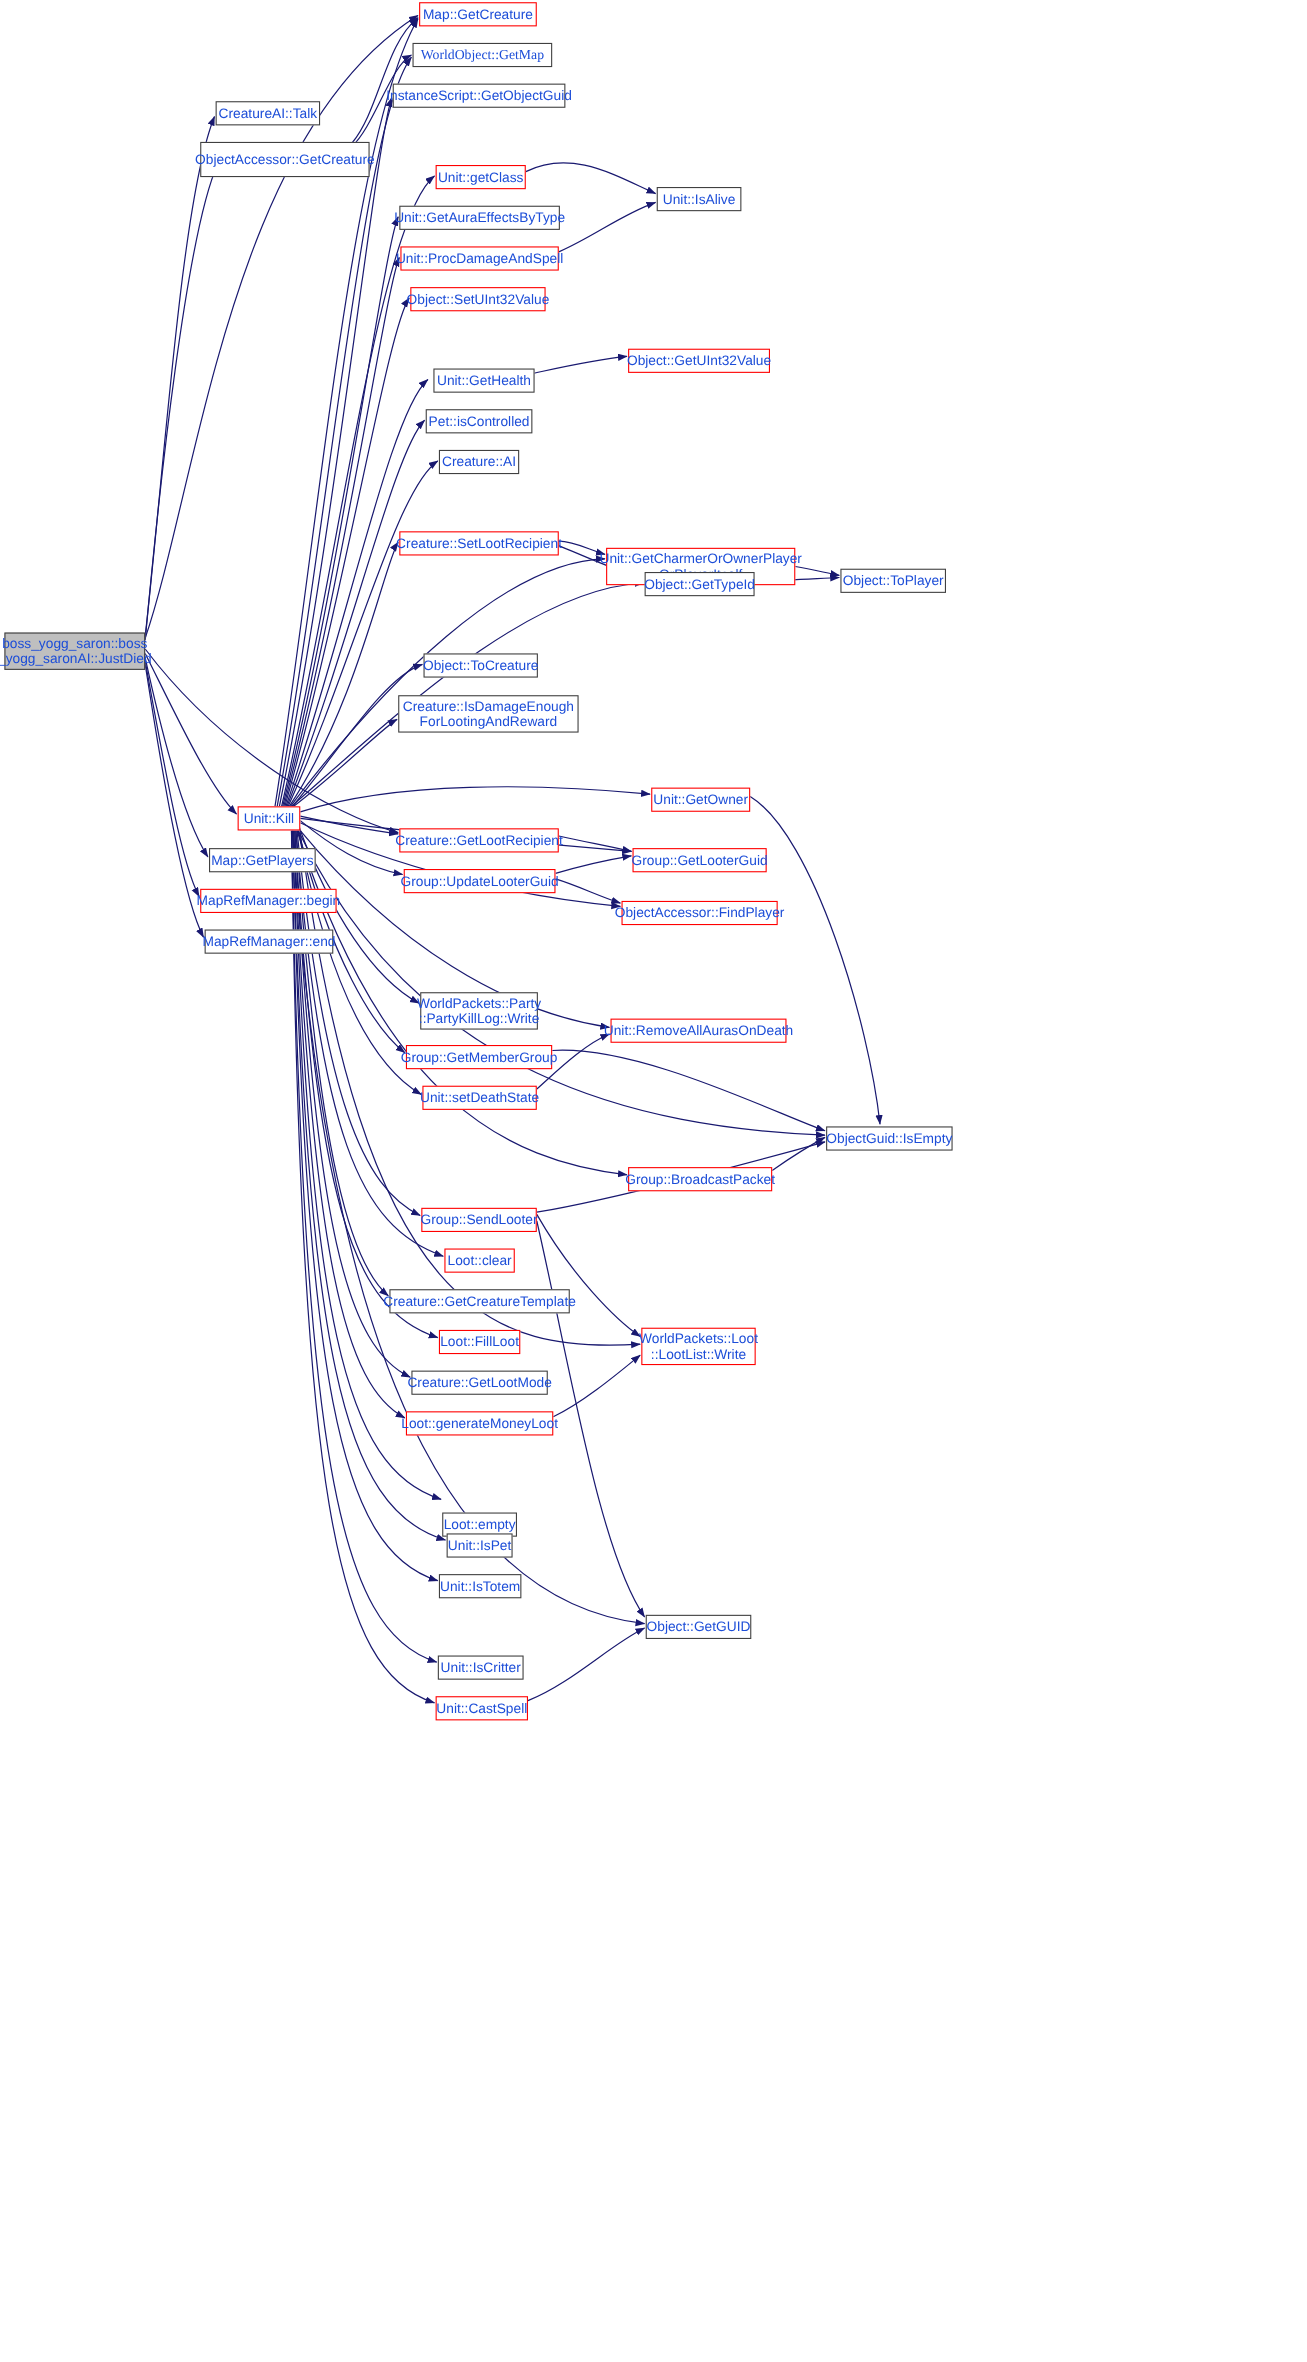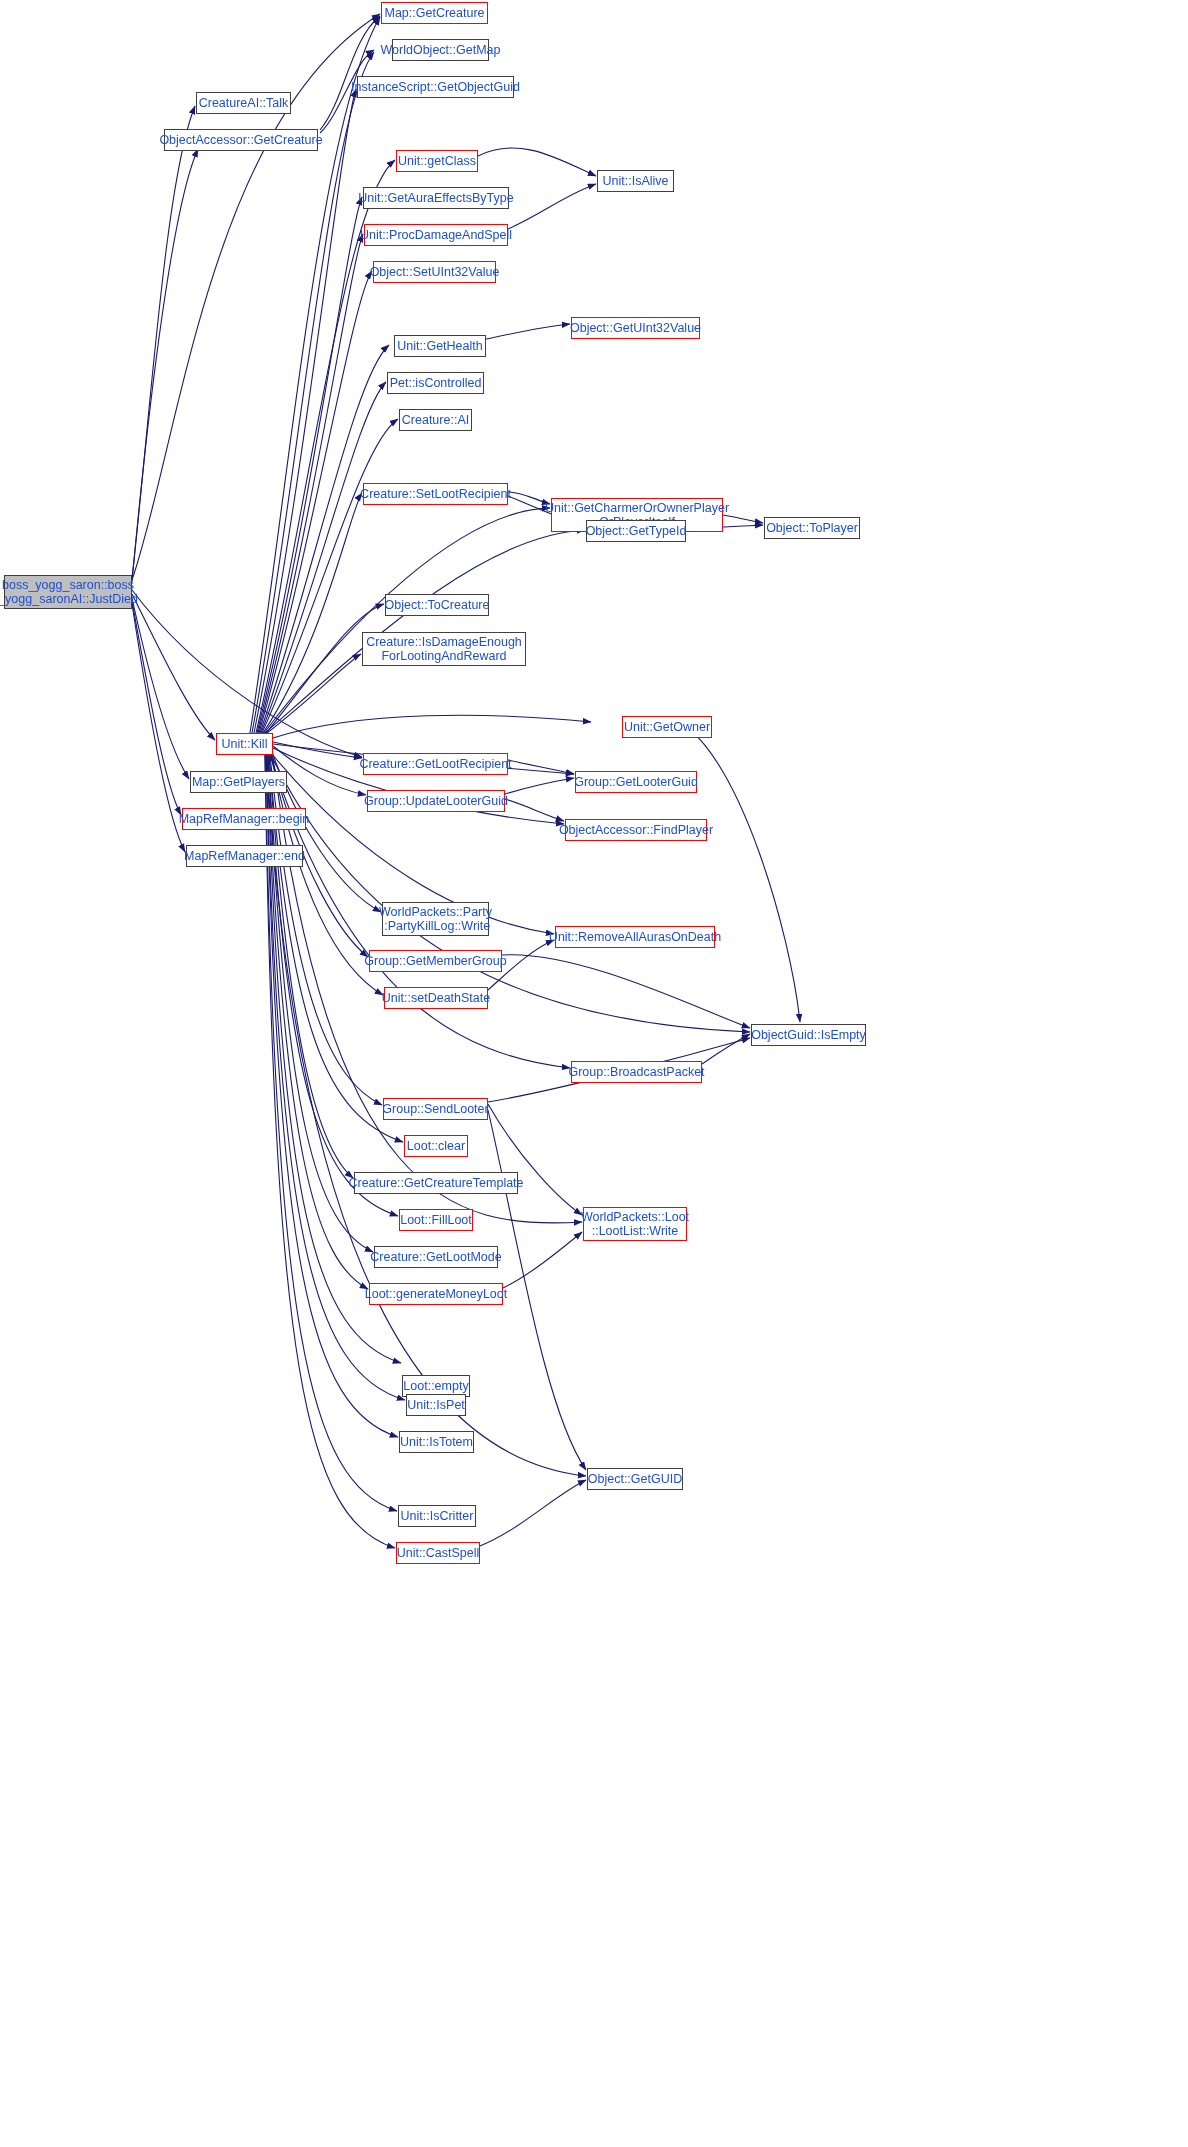--- a/index.html
+++ b/index.html
@@ -102,24 +102,24 @@
         <path d="M488,1102 C560,1090 690,1055 750,1038" marker-end="url(#arrow)"></path>
         <path d="M488,1104 C520,1160 560,1200 582,1215" marker-end="url(#arrow)"></path>
         <path d="M488,1110 C520,1250 545,1410 586,1470" marker-end="url(#arrow)"></path>
         <path d="M503,1288 C530,1275 560,1250 582,1232" marker-end="url(#arrow)"></path>
         <path d="M480,1546 C520,1530 555,1495 586,1480" marker-end="url(#arrow)"></path>
       </g>
   </svg>
 <div class="node root" style="left: 4px; top: 575px; width: 128px; height: 34px;"><span>boss_yogg_saron::boss
 _yogg_saronAI::JustDied</span></div>
     <div class="node red" style="left: 381px; top: 2px; width: 107px; height: 22px;"><span>Map::GetCreature</span></div>
-    <div class="node black" style="left: 392px; top: 39px; width: 97px; height: 22px;"><span>WorldObject::GetMap</span></div>
+    <div class="node black" style="left: 375px; top: 39px; width: 127px; height: 22px; font-family: Liberation Serif, serif;"><span>WorldObject::GetMap</span></div>
     <div class="node black" style="left: 357px; top: 76px; width: 157px; height: 22px;"><span>InstanceScript::GetObjectGuid</span></div>
     <div class="node black" style="left: 196px; top: 92px; width: 95px; height: 22px;"><span>CreatureAI::Talk</span></div>
-    <div class="node black" style="left: 164px; top: 129px; width: 154px; height: 22px;"><span>ObjectAccessor::GetCreature</span></div>
+    <div class="node black" style="left: 182px; top: 129px; width: 154px; height: 32px;"><span>ObjectAccessor::GetCreature</span></div>
     <div class="node red" style="left: 396px; top: 150px; width: 82px; height: 22px;"><span>Unit::getClass</span></div>
     <div class="node black" style="left: 363px; top: 187px; width: 146px; height: 22px;"><span>Unit::GetAuraEffectsByType</span></div>
     <div class="node red" style="left: 364px; top: 224px; width: 144px; height: 22px;"><span>Unit::ProcDamageAndSpell</span></div>
     <div class="node red" style="left: 373px; top: 261px; width: 123px; height: 22px;"><span>Object::SetUInt32Value</span></div>
     <div class="node black" style="left: 597px; top: 170px; width: 77px; height: 22px;"><span>Unit::IsAlive</span></div>
     <div class="node red" style="left: 571px; top: 317px; width: 129px; height: 22px;"><span>Object::GetUInt32Value</span></div>
     <div class="node black" style="left: 394px; top: 335px; width: 92px; height: 22px;"><span>Unit::GetHealth</span></div>
     <div class="node black" style="left: 387px; top: 372px; width: 97px; height: 22px;"><span>Pet::isControlled</span></div>
     <div class="node black" style="left: 399px; top: 409px; width: 73px; height: 22px;"><span>Creature::AI</span></div>
     <div class="node red" style="left: 363px; top: 483px; width: 145px; height: 22px;"><span>Creature::SetLootRecipient</span></div>
@@ -127,21 +127,21 @@
 OrPlayerItself</span></div>
     <div class="node black" style="left: 586px; top: 520px; width: 100px; height: 22px;"><span>Object::GetTypeId</span></div>
     <div class="node black" style="left: 764px; top: 517px; width: 96px; height: 22px;"><span>Object::ToPlayer</span></div>
     <div class="node black" style="left: 385px; top: 594px; width: 104px; height: 22px;"><span>Object::ToCreature</span></div>
     <div class="node black" style="left: 362px; top: 632px; width: 164px; height: 34px;"><span>Creature::IsDamageEnough
 ForLootingAndReward</span></div>
     <div class="node red" style="left: 216px; top: 733px; width: 57px; height: 22px;"><span>Unit::Kill</span></div>
     <div class="node black" style="left: 190px; top: 771px; width: 97px; height: 22px;"><span>Map::GetPlayers</span></div>
     <div class="node red" style="left: 182px; top: 808px; width: 124px; height: 22px;"><span>MapRefManager::begin</span></div>
     <div class="node black" style="left: 186px; top: 845px; width: 117px; height: 22px;"><span>MapRefManager::end</span></div>
-    <div class="node red" style="left: 592px; top: 716px; width: 90px; height: 22px; margin-left: 30px;"><span>Unit::GetOwner</span></div>
+    <div class="node red" style="left: 592px; top: 716px; width: 90px; height: 22px;"><span>Unit::GetOwner</span></div>
     <div class="node red" style="left: 363px; top: 753px; width: 145px; height: 22px;"><span>Creature::GetLootRecipient</span></div>
     <div class="node red" style="left: 575px; top: 771px; width: 122px; height: 22px;"><span>Group::GetLooterGuid</span></div>
     <div class="node red" style="left: 367px; top: 790px; width: 138px; height: 22px;"><span>Group::UpdateLooterGuid</span></div>
     <div class="node red" style="left: 565px; top: 819px; width: 142px; height: 22px;"><span>ObjectAccessor::FindPlayer</span></div>
     <div class="node black" style="left: 382px; top: 902px; width: 107px; height: 34px;"><span>WorldPackets::Party
 ::PartyKillLog::Write</span></div>
     <div class="node red" style="left: 555px; top: 926px; width: 160px; height: 22px;"><span>Unit::RemoveAllAurasOnDeath</span></div>
     <div class="node red" style="left: 369px; top: 950px; width: 133px; height: 22px;"><span>Group::GetMemberGroup</span></div>
     <div class="node red" style="left: 384px; top: 987px; width: 104px; height: 22px;"><span>Unit::setDeathState</span></div>
     <div class="node black" style="left: 751px; top: 1024px; width: 115px; height: 22px;"><span>ObjectGuid::IsEmpty</span></div>

